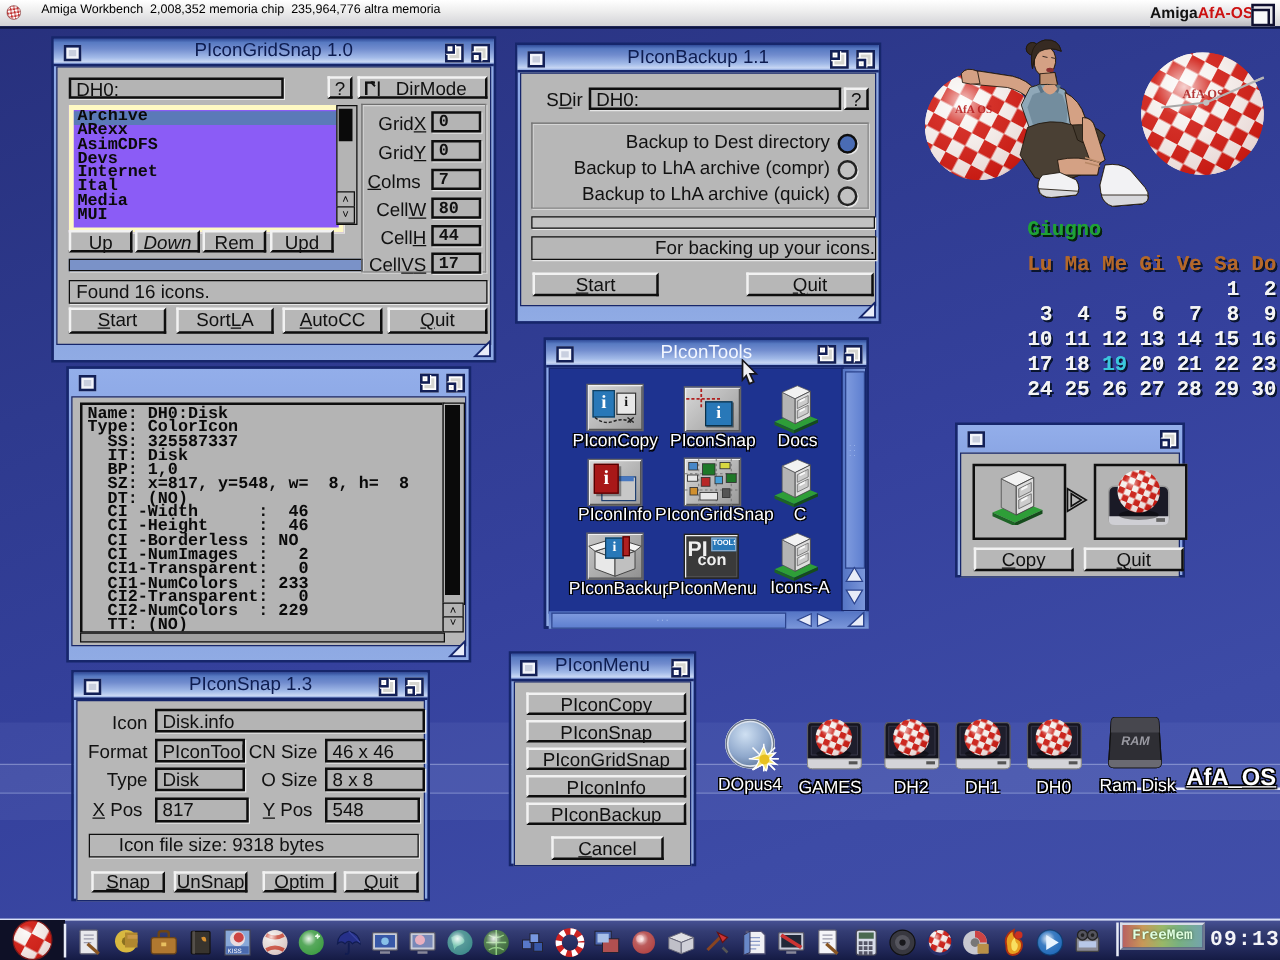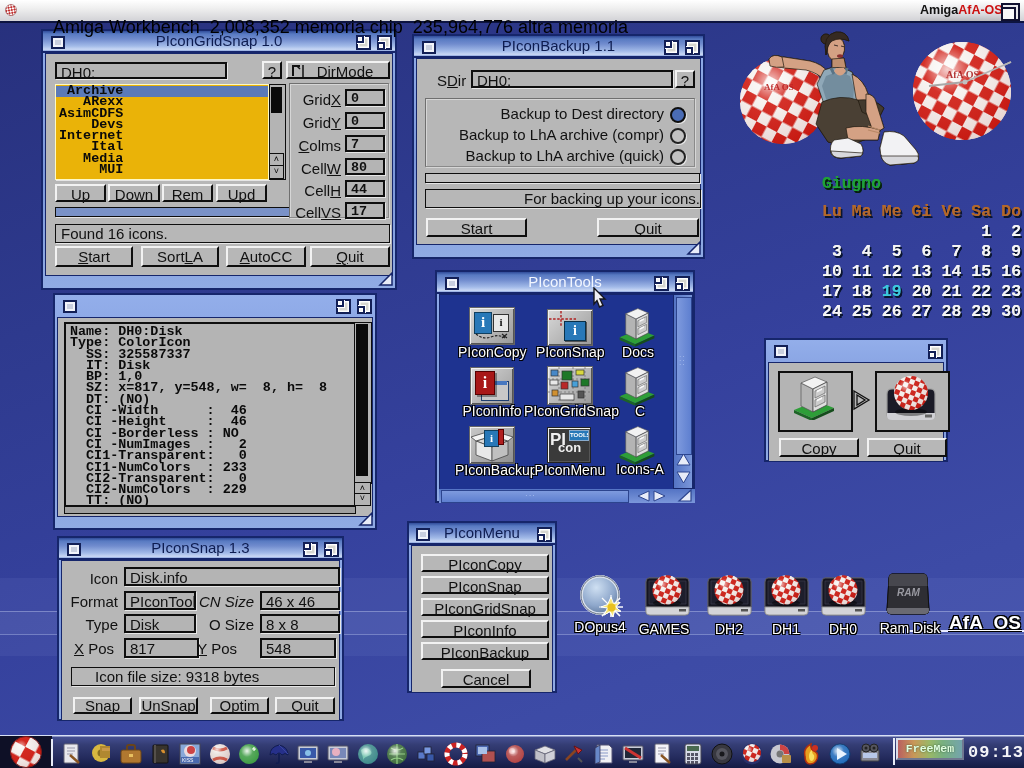--- a/index.html
+++ b/index.html
@@ -45,40 +45,40 @@
         <i></i>
       </div>
  <div class="ct" style="left:2px;right:2px;top:22px;height:221px;">
   <div class="f" style="left:9px;top:8px;width:172px;height:17px;">DH0:</div>
   <div class="b" style="left:216px;top:7px;width:20px;height:18px;">?</div>
   <div class="b" style="left:240px;top:7px;width:104px;height:18px;"><svg width="13" height="12" style="position:absolute;left:4px;top:2px;" viewBox="0 0 13 12">
             <path d="M1 11 V1 h7" fill="none" stroke="#111" stroke-width="2"></path>
             <path d="M8 4 L5 1 L8 -2" fill="none" stroke="#111" stroke-width="1.5"></path>
             <path d="M11 0 v12" stroke="#111" stroke-width="1.5"></path>
           </svg><span style="margin-left:14px;">DirMode</span></div>
-  <div style="position:absolute;left:9px;top:30px;width:212px;height:94px;border:1px solid #fef9c3;box-shadow:1px 1px 0 #e6e6e6;background:#eab308;overflow:hidden;text-align:right;" class="mono">
+  <div style="position:absolute;left:9px;top:30px;width:212px;height:94px;border:4px solid #fef9c3;box-shadow:1px 1px 0 #e6e6e6;background:#8b5cf6;overflow:hidden;" class="mono">
    <div style="position:absolute;left:0;top:1px;width:100%;height:11px;background:#5b7ab8;"></div>
    <div style="position:absolute;left:3px;top:0px;font-size:13.4px;line-height:11.3px;color:#0a0a0a;letter-spacing:0;">Archive<br>ARexx<br>AsimCDFS<br>Devs<br>Internet<br>Ital<br>Media<br>MUI</div>
   </div>
   <div style="position:absolute;left:223px;top:30px;width:15px;height:94px;border:1px solid #0e0e0e;background:#b4b4b4;">
    <div style="position:absolute;left:1px;top:2px;width:11px;height:26px;background:#0a0a0a;"></div>
    <div style="position:absolute;left:-1px;top:68px;width:13px;height:12px;border:1px solid #0e0e0e;background:#b4b4b4;font-size:9px;line-height:11px;text-align:center;">˄</div>
    <div style="position:absolute;left:-1px;top:80px;width:13px;height:12px;border:1px solid #0e0e0e;background:#b4b4b4;font-size:9px;line-height:10px;text-align:center;">˅</div>
   </div>
   <div class="b" style="left:9px;top:130px;width:51px;height:18px;"><span class="u">U</span>p</div>
-  <div class="b" style="left:62px;top:130px;width:52px;height:18px;"><span class="u">D</span>own</div>
+  <div class="b" style="left:62px;top:130px;width:52px;height:18px;font-style:italic;"><span class="u">D</span>own</div>
   <div class="b" style="left:116px;top:130px;width:51px;height:18px;"><span class="u">R</span>em</div>
   <div class="b" style="left:170px;top:130px;width:51px;height:18px;">Upd</div>
   <div style="position:absolute;left:9px;top:153px;width:233px;height:8px;border:1px solid #0e0e0e;background:#7a92c8;box-shadow:1px 1px 0 #e6e6e6;"></div>
   <div class="grp" style="left:243px;top:29px;width:100px;height:135px;"></div>
   <div class="lb" style="left:248px;top:37px;width:47px;text-align:right;">Grid<span class="u">X</span></div>
         <div class="f mono" style="left:299px;top:35px;width:40px;height:17px;font-size:13.4px;">0</div>
   <div class="lb" style="left:248px;top:60px;width:47px;text-align:right;">Grid<span class="u">Y</span></div>
         <div class="f mono" style="left:299px;top:58px;width:40px;height:17px;font-size:13.4px;">0</div>
-  <div class="lb" style="left:248px;top:83px;width:47px;text-align:right;"><span class="u">C</span>olms</div>
+  <div class="lb" style="left:248px;top:83px;width:47px;text-align:left;"><span class="u">C</span>olms</div>
         <div class="f mono" style="left:299px;top:81px;width:40px;height:17px;font-size:13.4px;">7</div>
   <div class="lb" style="left:248px;top:106px;width:47px;text-align:right;">Cell<span class="u">W</span></div>
         <div class="f mono" style="left:299px;top:104px;width:40px;height:17px;font-size:13.4px;">80</div>
   <div class="lb" style="left:248px;top:128px;width:47px;text-align:right;">Cell<span class="u">H</span></div>
         <div class="f mono" style="left:299px;top:126px;width:40px;height:17px;font-size:13.4px;">44</div>
   <div class="lb" style="left:240px;top:150px;width:55px;text-align:right;">Cell<span class="u">V</span><span class="u">S</span></div>
         <div class="f mono" style="left:299px;top:148px;width:40px;height:17px;font-size:13.4px;">17</div>
   <div class="st" style="left:9px;top:170px;width:335px;height:19px;line-height:17px;">Found 16 icons.</div>
   <div class="b" style="left:9px;top:192px;width:78px;height:21px;line-height:17px;"><span class="u">S</span>tart</div>
   <div class="b" style="left:95px;top:192px;width:78px;height:21px;line-height:17px;">Sort<span class="u">L</span>A</div>
@@ -583,29 +583,29 @@
         <i></i>
       </div>
       <div class="gB" style="right:3px;">
         <i></i>
       </div>
  <div class="ct" style="left:2px;right:2px;top:22px;height:159px;">
   <div class="lb" style="right:221px;top:9px;">Icon</div>
   <div class="f" style="left:62px;top:6px;width:216px;height:19px;">Disk.info</div>
   <div class="lb" style="right:221px;top:32px;">Format</div>
   <div class="f" style="left:62px;top:30px;width:72px;height:19px;">PIconTools</div>
-  <div class="lb" style="right:85px;top:32px;font-style:italic;">CN Size</div>
+  <div class="lb" style="right:85px;top:32px;">CN Size</div>
   <div class="f" style="left:198px;top:30px;width:80px;height:19px;">46 x 46</div>
   <div class="lb" style="right:221px;top:55px;">Type</div>
   <div class="f" style="left:62px;top:53px;width:72px;height:19px;">Disk</div>
   <div class="lb" style="right:85px;top:55px;">O Size</div>
   <div class="f" style="left:198px;top:53px;width:80px;height:19px;">8 x 8</div>
   <div class="lb" style="right:225px;top:79px;"><span class="u">X</span> Pos</div>
   <div class="f" style="left:62px;top:77px;width:75px;height:20px;">817</div>
-  <div class="lb" style="right:102px;top:79px;"><span class="u">Y</span> Pos</div>
+  <div class="lb" style="right:89px;top:79px;"><span class="u">Y</span> Pos</div>
   <div class="f" style="left:198px;top:77px;width:76px;height:20px;">548</div>
   <div class="st" style="left:9px;top:106px;width:264px;height:19px;line-height:17px;padding-left:23px;">Icon file size: 9318 bytes</div>
   <div class="b" style="left:11px;top:136px;width:59px;height:17px;line-height:13px;"><span class="u">S</span>nap</div>
   <div class="b" style="left:77px;top:136px;width:59px;height:17px;line-height:13px;"><span class="u">U</span>nSnap</div>
   <div class="b" style="left:148px;top:136px;width:59px;height:17px;line-height:13px;"><span class="u">O</span>ptim</div>
   <div class="b" style="left:213px;top:136px;width:60px;height:17px;line-height:13px;"><span class="u">Q</span>uit</div>
  </div>
 </div>
 <div class="w" id="wmn" style="left:407px;top:521px;width:150px;height:172px;">
  <div class="tb">PIconMenu</div>
@@ -1072,17 +1072,17 @@
 <svg width="12" height="12" style="position:absolute;left:5px;top:4px;" viewBox="0 0 12 12">
         <defs>
           <pattern id="chk0" width="4" height="4" patternUnits="userSpaceOnUse" patternTransform="rotate(35)">
             <rect width="4" height="4" fill="#fff"></rect>
             <rect width="2" height="2" fill="#c03030"></rect>
             <rect x="2" y="2" width="2" height="2" fill="#c03030"></rect>
           </pattern>
         </defs>
         <circle cx="6" cy="6" r="5.5" fill="url(#chk0)" stroke="#803030" stroke-width="0.5"></circle>
       </svg>
-<div style="position:absolute;left:33px;top:17px;font-size:18px;color:#000;margin-left:20px;">Amiga Workbench&nbsp;&nbsp;2,008,352 memoria chip&nbsp;&nbsp;235,964,776 altra memoria</div>
+<div style="position:absolute;left:33px;top:2px;font-size:10px;color:#000;">Amiga Workbench&nbsp;&nbsp;2,008,352 memoria chip&nbsp;&nbsp;235,964,776 altra memoria</div>
 <div style="position:absolute;left:920px;top:0px;width:82px;height:21px;background:linear-gradient(180deg,#ffffff,#d8d8dc 70%,#b8b8bc 100%);font-size:12.5px;white-space:nowrap;font-weight:bold;text-align:center;line-height:20px;"><span style="color:#111;margin-top:21px;">Amiga</span><span style="color:#cc1111;">AfA-OS</span></div>
 <div style="position:absolute;right:4px;top:3px;width:15px;height:14px;border:2px solid #101030;background:#e8e8ec;"></div>
 <div style="position:absolute;right:8px;top:7px;width:11px;height:10px;border:2px solid #101030;background:#f8f8fa;"></div>
 </div>
 </div>
 </body></html>

